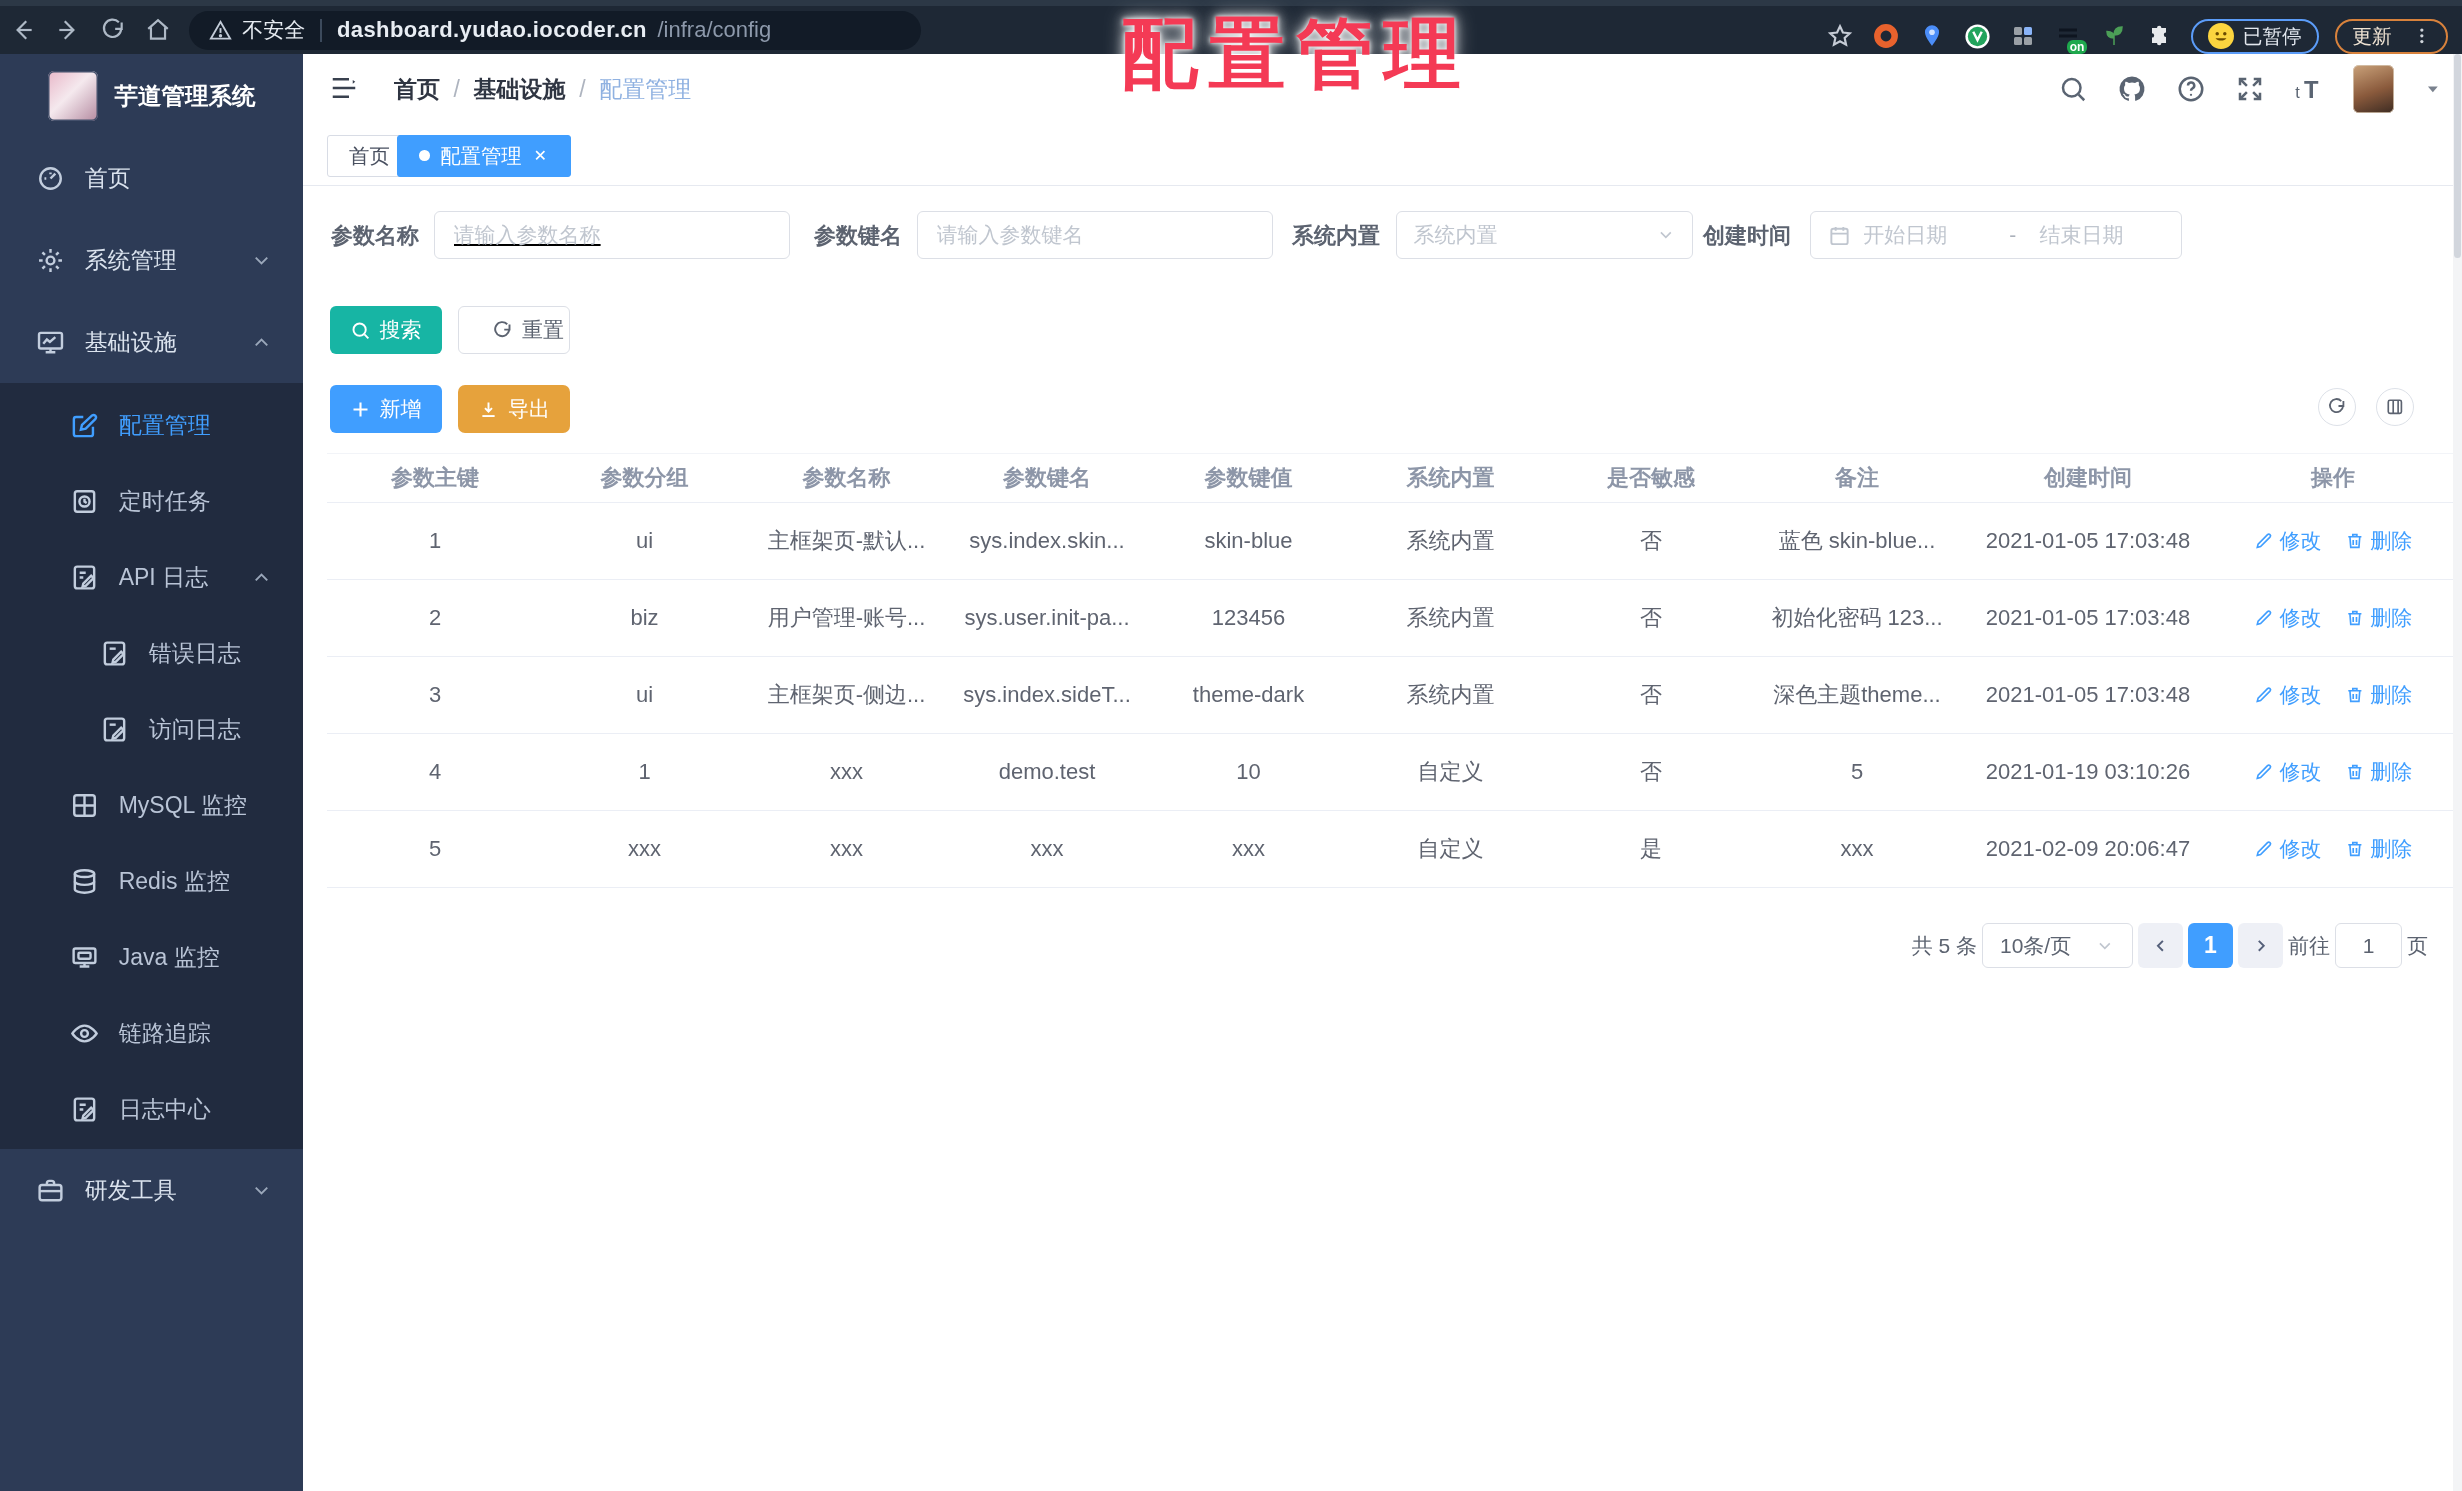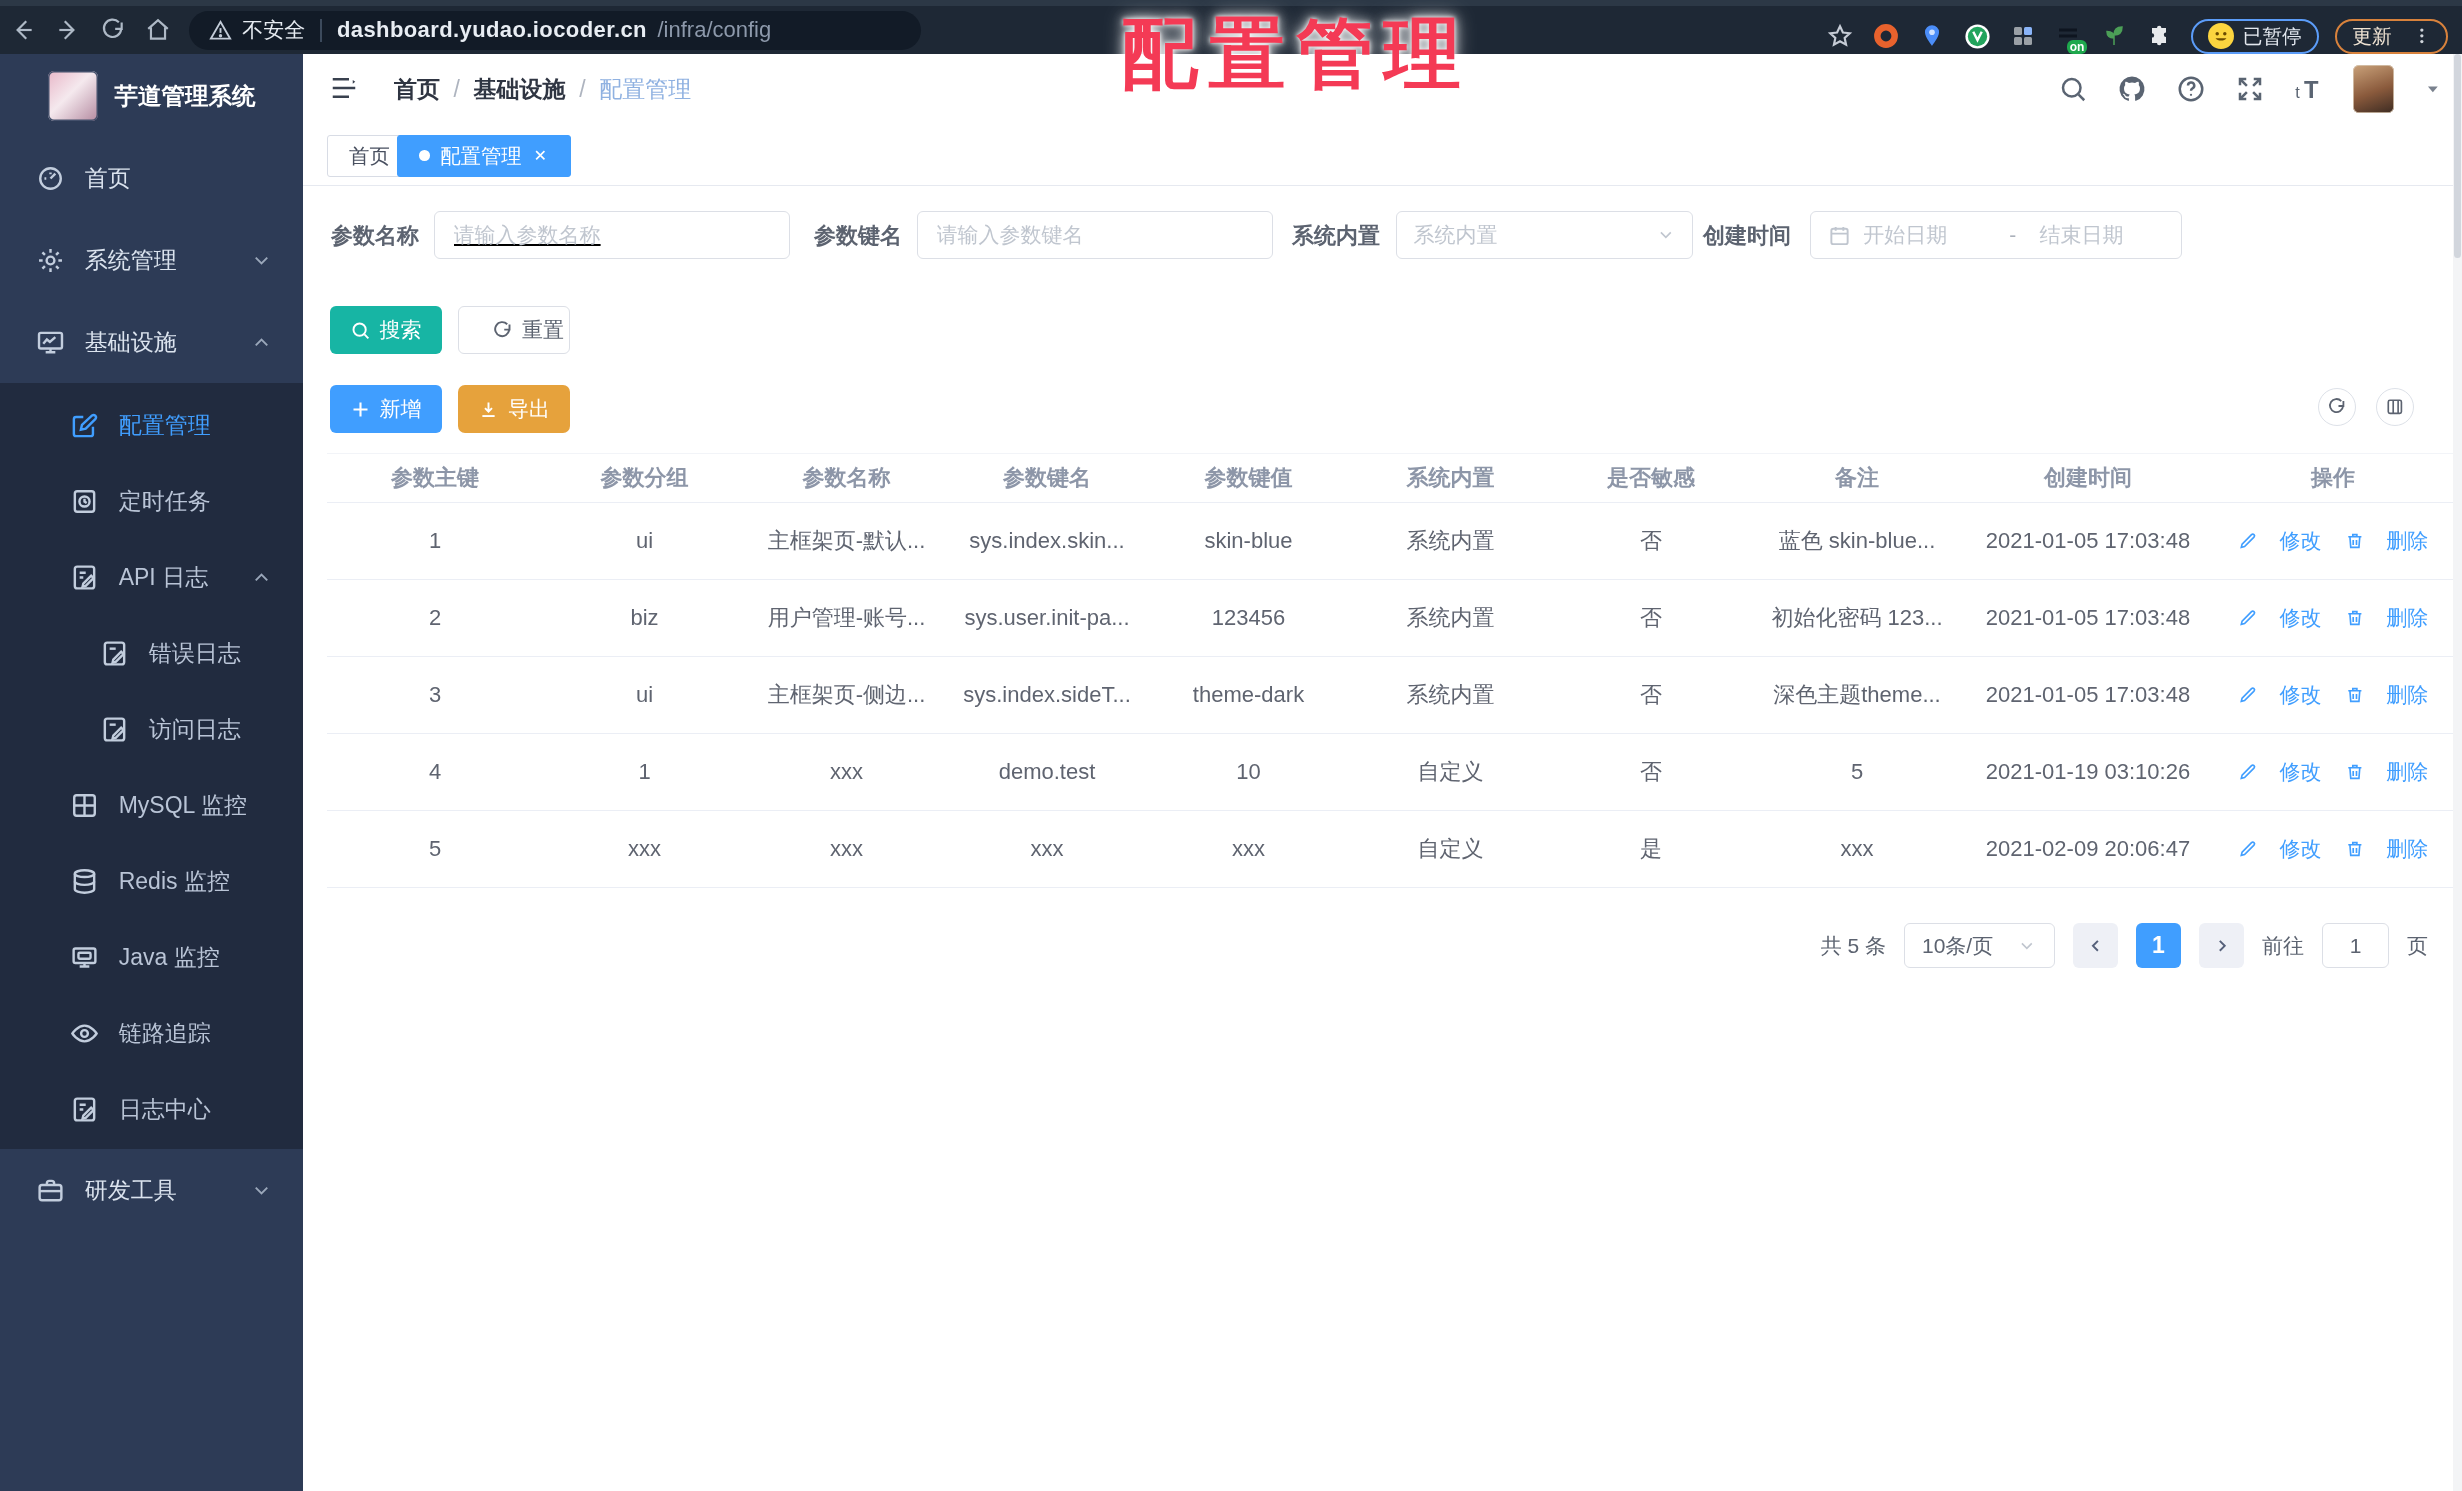--- a/index.html
+++ b/index.html
@@ -113,25 +113,25 @@
   .circle-btn.r1{left:2015px;}
   .circle-btn.r2{left:2073px;}
 
   
   .dtable{position:absolute;left:24px;top:399px;width:2124px;border-collapse:collapse;table-layout:fixed;}
   .dtable th{height:48px;font-size:22px;font-weight:700;color:#8d96a8;text-align:center;
     border-bottom:0.8px solid #ebeef5;border-top:0.8px solid #f2f4f8;padding:0 7.6px;white-space:nowrap;overflow:hidden;}
   .dtable td{height:76px;font-size:22px;color:#5f6470;text-align:center;border-bottom:0.8px solid #ebeef5;
     padding:0 7.6px;white-space:nowrap;overflow:hidden;}
   .oplinks{display:flex;align-items:center;justify-content:center;gap:23px;}
-  .oplink{display:flex;align-items:center;gap:22px;color:#409eff;font-size:21px;cursor:pointer;font-family:Liberation Serif, serif;}
+  .oplink{display:flex;align-items:center;gap:6px;color:#409eff;font-size:21px;cursor:pointer;font-family:Liberation Serif, serif;}
   .oplink svg{width:19.7px;height:19.7px;}
 
   
-  .pager{position:absolute;right:34px;top:868px;height:47px;display:flex;align-items:center;gap:18px;
+  .pager{position:absolute;right:34px;top:868px;height:47px;display:flex;align-items:center;gap:5px;
     font-size:21px;color:#5c6370;}
   .psel{width:151px;height:45px;border:1.5px solid #dcdfe6;border-radius:6px;box-sizing:border-box;
     display:flex;align-items:center;justify-content:space-between;padding:0 17px;color:#5c6370;cursor:pointer;}
   .pbtn{width:45px;height:45px;border-radius:6px;background:#eef0f6;display:flex;align-items:center;
     justify-content:center;color:#55607a;cursor:pointer;}
   .pbtn svg{width:19.7px;height:19.7px;}
   .pcur{width:45px;height:45px;border-radius:6px;background:#409eff;color:#fff;display:flex;
     align-items:center;justify-content:center;font-size:23px;font-weight:600;cursor:pointer;}
   .goto-input{width:67px;height:45px;border:1.5px solid #dcdfe6;border-radius:6px;box-sizing:border-box;
     text-align:center;font-size:21px;color:#5c6370;outline:none;font-family:inherit;}

